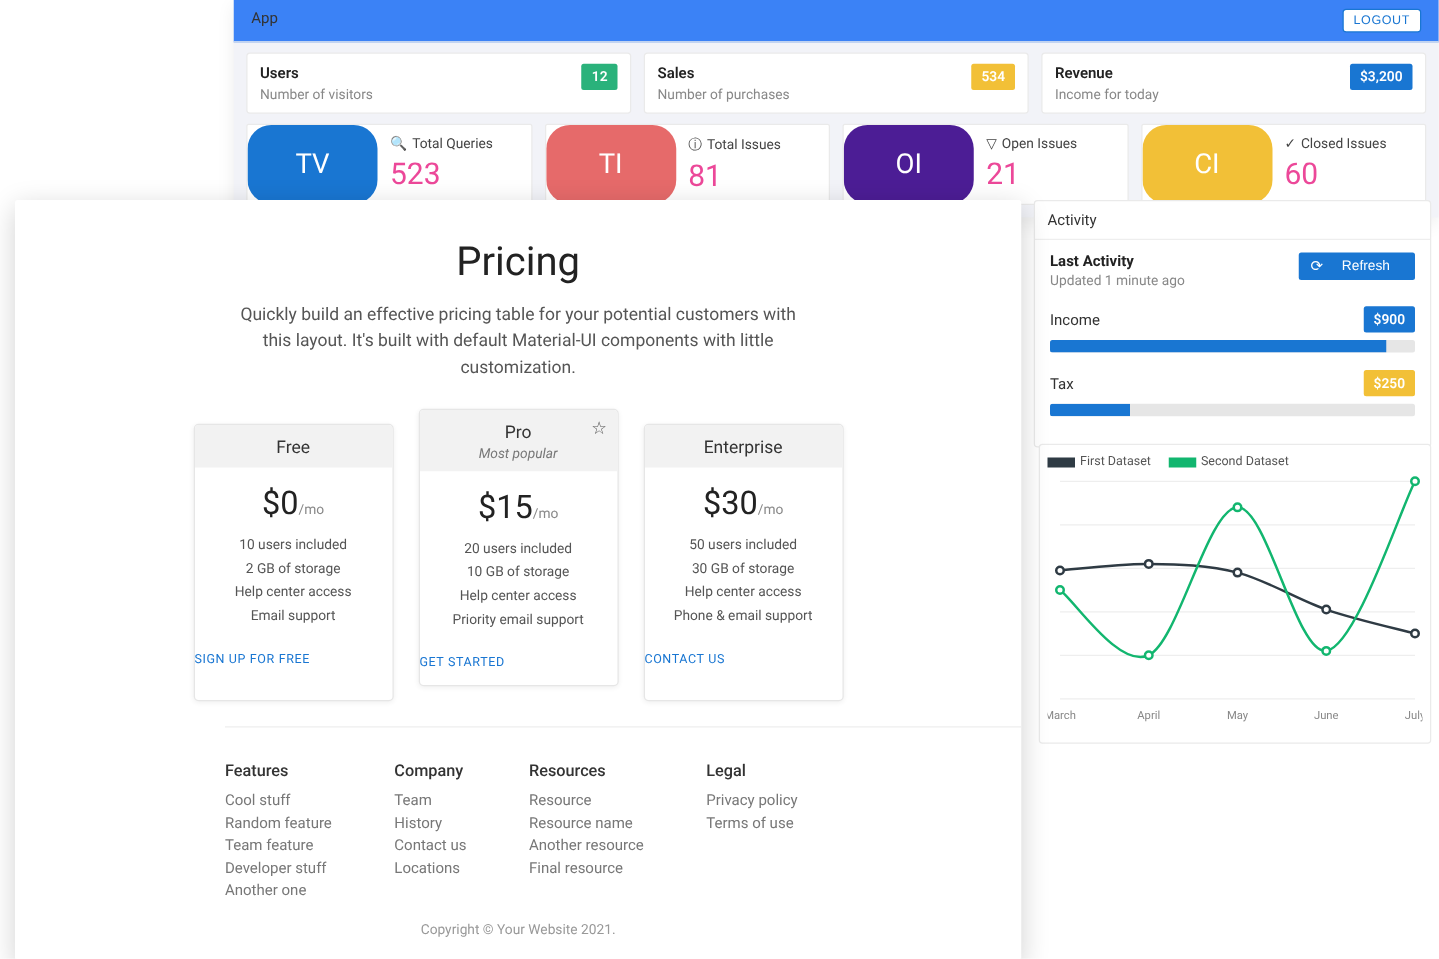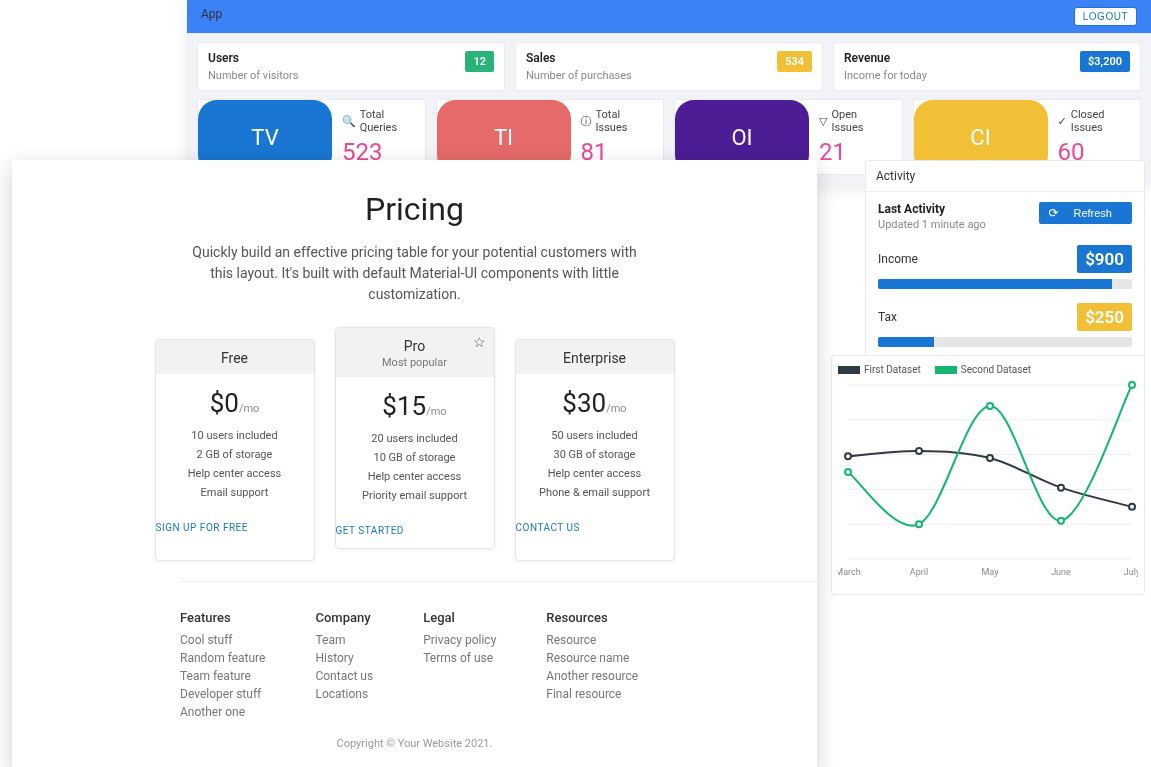--- a/index.html
+++ b/index.html
@@ -15,59 +15,59 @@
 .metric-title { font-size: 12px; font-weight: 600; color: #222; }
 .metric-sub { font-size: 11px; color: #888; margin-top: 4px; }
 .badge { color: #fff; font-weight: 600; font-size: 11px; padding: 4px 8px; border-radius: 2px; }
 .badge-green { background: #2ab27b; }
 .badge-amber { background: #f2c037; }
 .badge-blue { background: #1976d2; }
 .badge-amber2 { background: #f2c037; }
 
 .cat-row { display: flex; gap: 10px; padding: 0 10px 10px; }
 .cat-card { flex: 1; display: flex; background: #fff; border: 1px solid #eaeaea; border-radius: 2px; overflow: hidden; }
-.cat-tile { width: 134px; display: flex; align-items: center; justify-content: center; font-size: 22px; color: #fff; border-radius: 19px; }
+.cat-tile { width: 104px; display: flex; align-items: center; justify-content: center; font-size: 22px; color: #fff; border-radius: 19px; }
 .cat-tile.blue { background: #1976d2; }
 .cat-tile.red { background: #e66a6a; }
 .cat-tile.green { background: #4c1d95; }
 .cat-tile.amber { background: #f2c037; }
 .cat-body { padding: 8px 10px; flex: 1; }
 .cat-label { font-size: 11px; color: #444; display: flex; align-items: center; gap: 4px; }
 .cat-val { font-size: 24px; color: #ec4899; margin-top: 4px; }
 
-.activity { position: absolute; right: 6px; top: 160px; width: 280px; background: #fff; border: 1px solid #eaeaea; border-radius: 3px; }
+.activity { position: absolute; right: 6px; top: 160px; width: 318px; background: #fff; border: 1px solid #eaeaea; border-radius: 3px; }
 .activity-hd { padding: 8px 10px; font-size: 12px; border-bottom: 1px solid #eee; }
 .activity-body { padding: 10px 12px; }
 .act-row1 { display: flex; justify-content: space-between; align-items: flex-start; margin-bottom: 14px; }
 .act-last { font-size: 12px; font-weight: 700; color: #222; }
 .act-updated { font-size: 11px; color: #888; margin-top: 2px; }
 .refresh-btn { background: #1976d2; color: #fff; border: none; font-size: 11px; padding: 5px 20px 5px 34px; border-radius: 2px; cursor: pointer; position: relative; }
 .refresh-btn .ic { position: absolute; left: 9px; top: 4px; font-size: 12px; }
 .prog-block { margin-bottom: 14px; }
 .prog-row { display: flex; justify-content: space-between; align-items: center; margin-bottom: 6px; }
 .prog-label { font-size: 12px; color: #333; }
-.prog-amt { font-size: 17px; padding: 4px 8px; border-radius: 2px; font-weight: 600; color: #fff; }
+.prog-amt { font-size: 11px; padding: 4px 8px; border-radius: 2px; font-weight: 600; color: #fff; }
 .prog-bar { height: 10px; background: #e6e6e6; border-radius: 2px; overflow: hidden; }
 .prog-fill { height: 100%; background: #1976d2; }
 
 .chart-panel { position: absolute; right: 6px; top: 355px; width: 314px; height: 240px; background: #fff; border: 1px solid #eaeaea; border-radius: 3px; padding: 8px 6px 4px; }
 .legend { display: flex; gap: 14px; font-size: 10px; color: #555; margin-bottom: 4px; }
 .legend-item { display: flex; align-items: center; gap: 4px; }
 .swatch { width: 22px; height: 8px; }
 
 
 .pricing { position: absolute; left: 12px; top: 160px; width: 805px; background: #fff; box-shadow: 0 6px 22px rgba(0,0,0,.18); padding: 30px 0 20px; border-radius: 2px; }
 .pricing-inner { max-width: 640px; margin: 0 auto; text-align: center; }
 .p-title { font-size: 32px; font-weight: 400; color: #222; margin-bottom: 14px; }
 .p-sub { font-size: 14px; color: #555; line-height: 1.5; max-width: 460px; margin: 0 auto; text-align: center; }
 .tiers { display: flex; gap: 20px; justify-content: center; margin-top: 34px; }
 .tier { width: 160px; border: 1px solid #e6e6e6; border-radius: 4px; overflow: hidden; background: #fff; box-shadow: 0 1px 4px rgba(0,0,0,.06); display:flex; flex-direction:column; }
 .tier-hd { background: #f2f2f2; text-align: center; padding: 10px 6px 8px; position: relative; }
 .tier-name { font-size: 14px; color: #333; }
-.tier-tag { font-size: 11px; color: #777; margin-top: 2px; }
+.tier-tag { font-size: 11px; color: #777; margin-top: 2px; font-style: italic; }
 .star { position: absolute; right: 8px; top: 6px; font-size: 14px; color: #555; }
 .tier-price { text-align: center; padding: 14px 0 8px; font-size: 26px; font-weight: 400; color: #222; }
 .tier-price .per { font-size: 11px; color: #888; }
 .tier-feats { list-style: none; text-align: center; font-size: 11px; color: #555; padding: 0 6px 10px; }
 .tier-feats li { padding: 3px 0; }
 .tier-cta { text-align: left; padding: 10px 0 12px; color: #1976d2; font-size: 10px; letter-spacing: .5px; cursor: pointer; }
 .tier.pro { transform: translateY(-12px); }
 
 .footer-cols { display: flex; gap: 50px; padding: 28px 0 8px; margin: 20px 0 0 168px; border-top: 1px solid #eee; }
 .fcol h4 { font-size: 13px; font-weight: 500; color: #333; margin-bottom: 6px; }
@@ -283,30 +283,30 @@
       <div class="fcol">
         <h4>Company</h4>
         <ul>
           <li>Team</li>
           <li>History</li>
           <li>Contact us</li>
           <li>Locations</li>
         </ul>
       </div>
       <div class="fcol">
-        <h4>Legal</h4>
-        <ul>
-          <li>Privacy policy</li>
-          <li>Terms of use</li>
-        </ul>
-      </div>
-      <div class="fcol">
         <h4>Resources</h4>
         <ul>
           <li>Resource</li>
           <li>Resource name</li>
           <li>Another resource</li>
           <li>Final resource</li>
         </ul>
       </div>
+      <div class="fcol">
+        <h4>Legal</h4>
+        <ul>
+          <li>Privacy policy</li>
+          <li>Terms of use</li>
+        </ul>
+      </div>
     </div>
   <div class="copyright">Copyright © Your Website 2021.</div>
 </div>
 
 </body></html>

